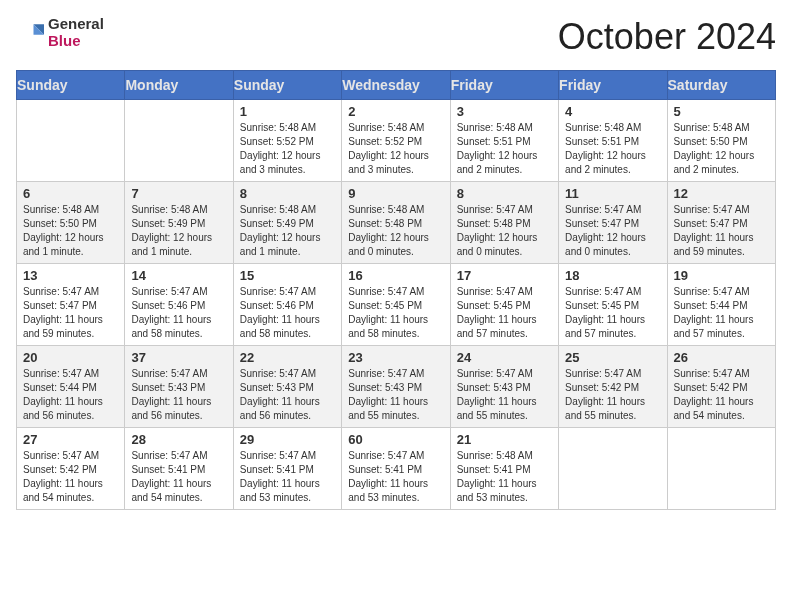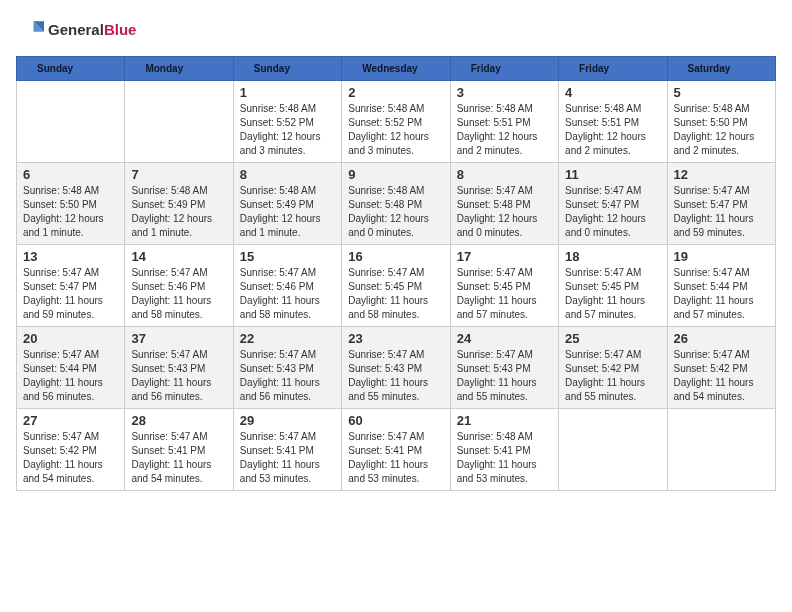--- a/index.html
+++ b/index.html
@@ -16,21 +16,21 @@
       align-items: flex-start;
       margin-bottom: 12px;
     }
     .logo {
       display: flex;
       align-items: center;
       gap: 4px;
     }
     .logo-text {
       display: flex;
-      flex-direction: row;
+      flex-direction: column;
       line-height: 1.1;
     }
     .logo-general {
       font-size: 15px;
       font-weight: bold;
       color: #333;
     }
     .logo-blue {
       font-size: 15px;
       font-weight: bold;
@@ -52,24 +52,24 @@
       font-size: 15px;
       color: #444;
     }
     .calendar {
       width: 100%;
       border-collapse: collapse;
       border: 1px solid #ccc;
     }
     .calendar th {
       background: #4472c4;
-      color: #0f172a;
+      color: #e5e5e5;
       text-align: left;
-      padding: 6px 20px;
-      font-size: 10px;
+      padding: 6px 0;
+      font-size: 14px;
       font-weight: bold;
       border: 1px solid #3a60a8;
     }
     .calendar td {
       vertical-align: top;
       padding: 4px 6px;
       border: 1px solid #ccc;
       width: 108px;
       min-height: 80px;
       font-size: 10.5px;
@@ -103,20 +103,21 @@
       <rect x="0" y="0" width="32" height="32" fill="white"></rect>
       <polygon points="20,6 32,6 32,18" fill="#3a6eac"></polygon>
       <polygon points="20,6 32,18 20,18" fill="#5a8fd4"></polygon>
     </svg>
     <div class="logo-text">
       <span class="logo-general">General</span>
       <span class="logo-blue">Blue</span>
     </div>
   </div>
   <div class="title-area">
+    <div class="month-title">October 2024</div>
   </div>
 </div>
 
 <table class="calendar" id="cal-table">
   <thead>
     <tr id="header-row">
         <th>Sunday</th>
         <th>Monday</th>
         <th>Sunday</th>
         <th>Wednesday</th>

